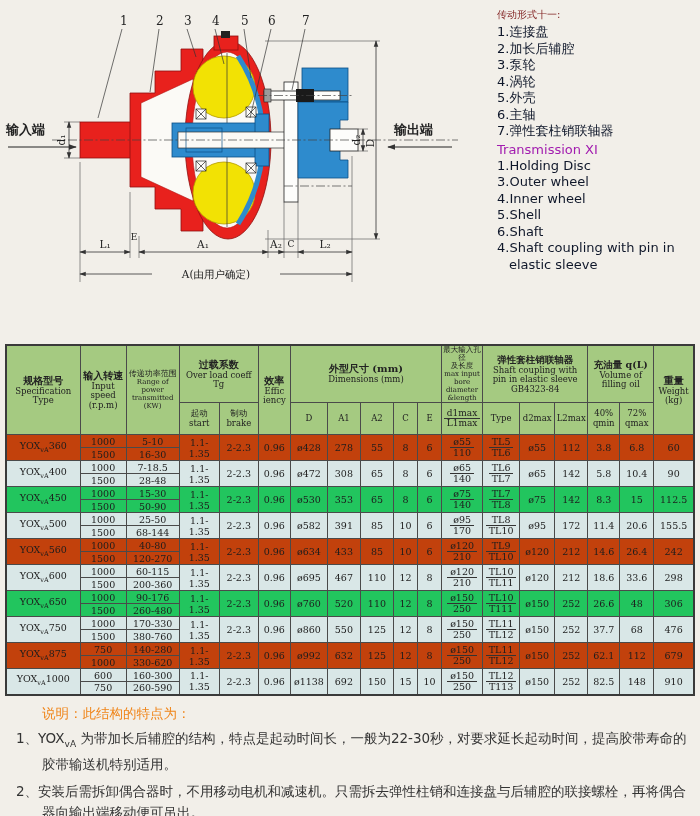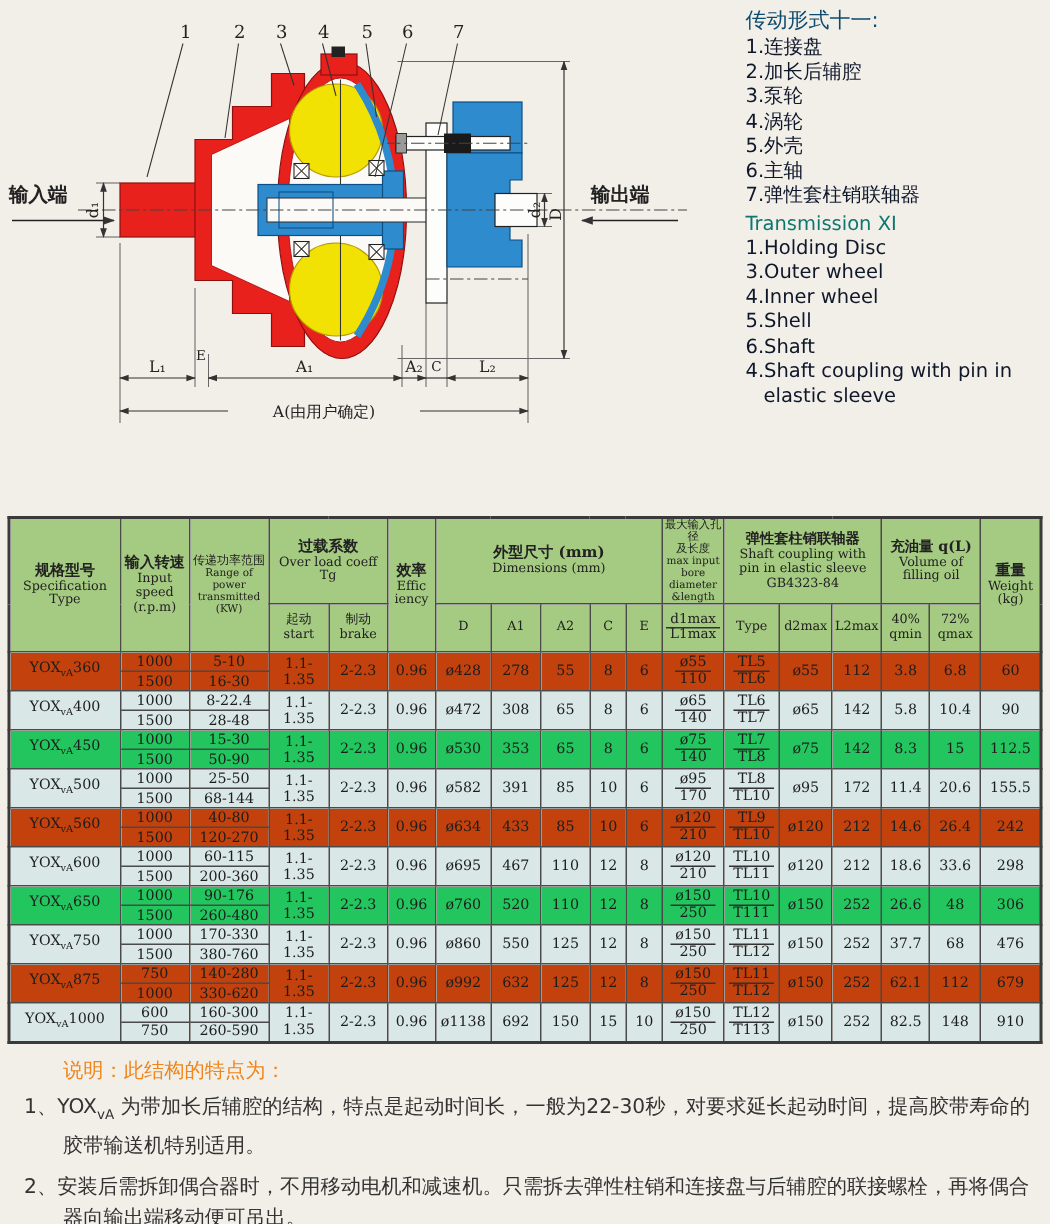--- a/index.html
+++ b/index.html
@@ -2,24 +2,24 @@
 <html><head>
 <meta charset="utf-8">
 <style>
   html,body{margin:0;padding:0;background:#dfdbd4;}
   .page{width:700px;height:816px;background:#f2efe9;position:relative;overflow:hidden;
         font-family:"DejaVu Serif",serif;color:#222;}
   
   .top{position:relative;height:342px;}
   svg.diagram{position:absolute;left:0;top:0;}
   .legend{position:absolute;left:497px;top:6px;width:200px;font-family:"DejaVu Sans",sans-serif;}
-  .legend-title-cn{color:#0c4a6e;font-size:14px;line-height:17px;margin-bottom:1px;}
+  .legend-title-cn{color:#7f1d1d;font-size:10px;line-height:17px;margin-bottom:1px;}
   .legend ul{list-style:none;margin:0;padding:0;}
   .legend li{font-size:13px;line-height:16.5px;color:#0f172a;padding-left:12px;text-indent:-12px;}
-  .legend-title-en{color:#0f766e;font-size:13px;line-height:17px;margin-top:1px;}
+  .legend-title-en{color:#a21caf;font-size:13px;line-height:17px;margin-top:1px;}
   
   table.spec{border-collapse:collapse;table-layout:fixed;width:690px;margin:2px 0 0 5px;
              border:2px solid #3a3a3a;}
   table.spec th,table.spec td{border:1px solid #4a4a4a;text-align:center;vertical-align:middle;
              padding:0;overflow:hidden;}
   thead th{background:#a5ca81;font-weight:normal;}
   thead tr.hr1{height:52px;} thead tr.hr2{height:32px;}
   .h-cn{font-size:10px;font-weight:600;line-height:12px;}
   .h-en{font-size:8.5px;line-height:9.5px;}
   .h-tiny{font-size:7px;line-height:8px;}
@@ -334,21 +334,21 @@
           <td rowspan="2">6.8</td>
           <td rowspan="2">60</td>
         </tr>
         <tr class="row-y">
           <td>1500</td>
           <td>16-30</td>
         </tr>
         <tr class="row-b">
           <td rowspan="2"><span><span>YOX</span><span class="msub">vA</span><span>400</span></span></td>
           <td>1000</td>
-          <td>8-22.4</td>
+          <td>7-18.5</td>
           <td rowspan="2">1.1-1.35</td>
           <td rowspan="2">2-2.3</td>
           <td rowspan="2">0.96</td>
           <td rowspan="2">ø472</td>
           <td rowspan="2">308</td>
           <td rowspan="2">65</td>
           <td rowspan="2">8</td>
           <td rowspan="2">6</td>
           <td rowspan="2"><div class="frac"><span class="ft">ø65</span><span class="fb">140</span></div></td>
           <td rowspan="2"><div class="frac"><span class="ft">TL6</span><span class="fb">TL7</span></div></td>

